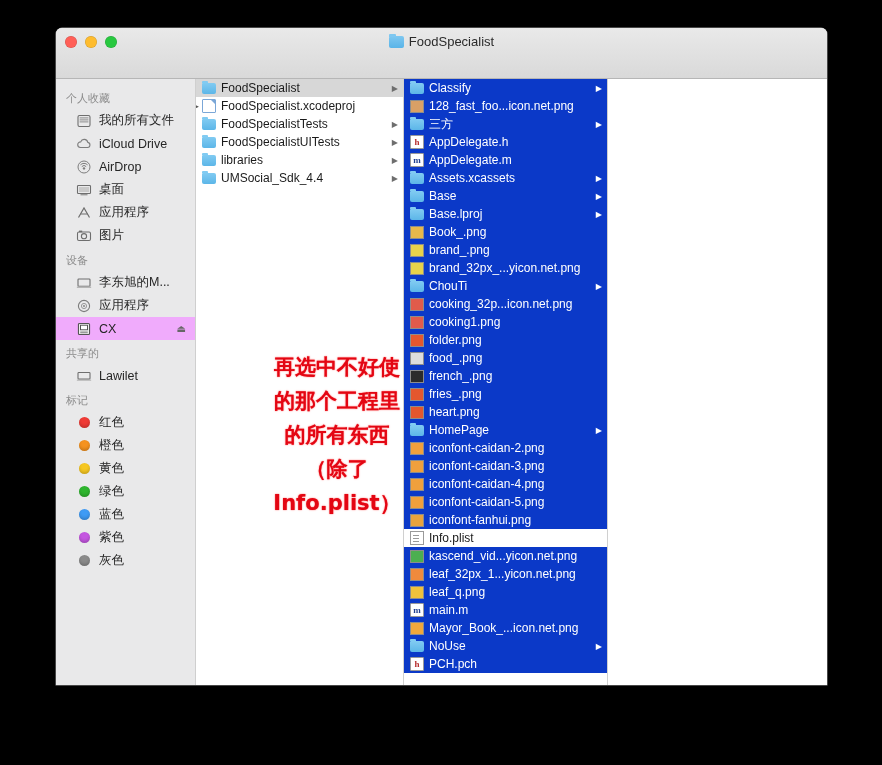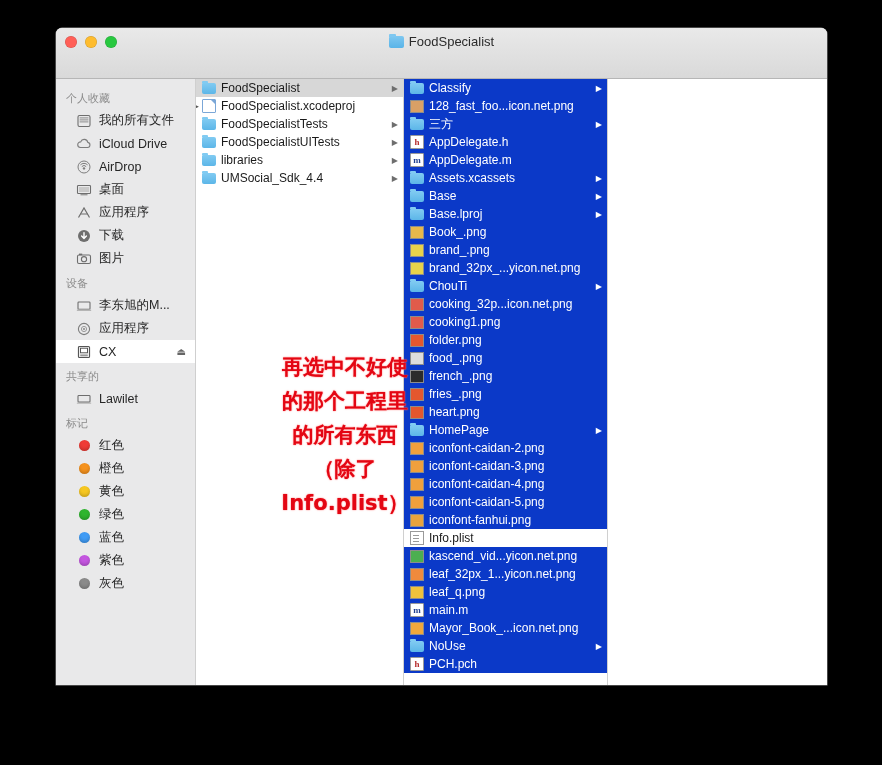--- a/index.html
+++ b/index.html
@@ -118,21 +118,21 @@
   .sb-header {
     padding: 6px 0 3px 10px;
     font-size: 11px; color: #8a8a8a; font-weight: normal;
   }
   .sb-item {
     height: 23px; display: flex; align-items: center;
     padding-left: 20px; gap: 7px;
     color: #262626; font-size: 12.5px;
     white-space: nowrap;
   }
-  .sb-item.selected { background: #ffffff; }
+  .sb-item.selected { background: #f0abfc; }
   .sb-ico { width: 16px; height: 15px; flex: 0 0 16px;
             display:flex; align-items:center; justify-content:center; }
   .sb-eject { margin-left: auto; margin-right: 9px; font-size: 10px; color:#666; }
   .dot { width: 11px; height: 11px; border-radius: 50%; display:inline-block;
          box-shadow: inset 0 -2px 3px rgba(0,0,0,.18); }
 
   
   #columns { flex: 1; display: flex; height: 100%; background:#fff; }
   .column { height: 100%; background: #fff; border-right: 1px solid #d0d0d0;
             overflow: hidden; position: relative; }
@@ -188,21 +188,21 @@
     background:#9a9a9a; box-shadow:0 3px 0 #9a9a9a, 0 6px 0 #9a9a9a;
   }
 
   .disclosure {
     position:absolute; left:4px; top:4px; font-size:9px; color:#555;
   }
 
   
   #annotation {
     position: absolute;
-    left: 260px; top: 350px;
+    left: 252px; top: 350px;
     width: 170px;
     text-align: center;
     font-family: "DejaVu Sans", sans-serif;
     font-size: 21px;
     font-weight: bold;
     line-height: 34px;
     color: #e30613;
     text-shadow: 0 0 1px #ff6b6b, 0 0 2px rgba(255,120,120,.6);
     pointer-events: none;
     white-space: pre-line;
@@ -380,29 +380,20 @@
             <svg width="16" height="14" viewBox="0 0 16 14">
               <path d="M2.5 11.5 L8 2 L13.5 11.5" fill="none" stroke="#6e6e6e" stroke-width="1.2"></path>
               <path d="M4.5 8 L11.5 8" stroke="#6e6e6e" stroke-width="1.2"></path>
             </svg>
           </span>
           <span>应用程序</span>
         </div>
         <div class="sb-item">
           <span class="sb-ico">
             <svg width="16" height="14" viewBox="0 0 16 14">
-              <circle cx="8" cy="7" r="6" fill="#6e6e6e"></circle>
-              <path d="M8 3.6 L8 9.2 M5.6 7 L8 9.4 L10.4 7" stroke="#fff" stroke-width="1.4" fill="none" stroke-linecap="round" stroke-linejoin="round"></path>
-            </svg>
-          </span>
-          <span>下载</span>
-        </div>
-        <div class="sb-item">
-          <span class="sb-ico">
-            <svg width="16" height="14" viewBox="0 0 16 14">
               <rect x="1.5" y="3" width="13" height="8.5" rx="1.4" fill="none" stroke="#6e6e6e" stroke-width="1.1"></rect>
               <circle cx="8" cy="7.2" r="2.6" fill="none" stroke="#6e6e6e" stroke-width="1.1"></circle>
               <rect x="3" y="1.6" width="3.2" height="1.6" fill="#6e6e6e"></rect>
             </svg>
           </span>
           <span>图片</span>
         </div>
         <div class="sb-header">设备</div>
         <div class="sb-item">
           <span class="sb-ico">

